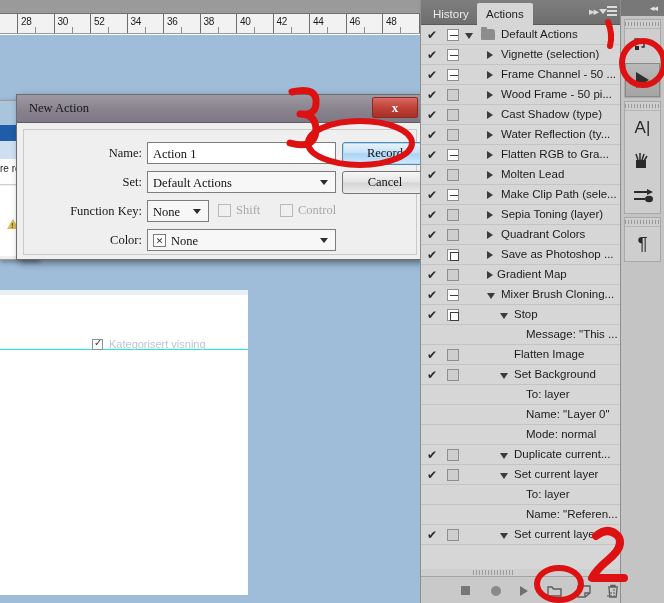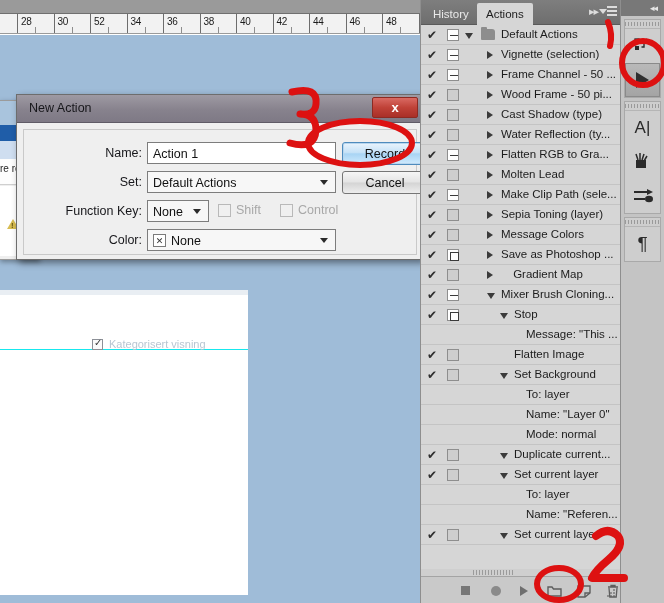--- a/index.html
+++ b/index.html
@@ -41,21 +41,21 @@
   .bgwin .s-wh2{ top:85px; height:70px; background:#ffffff; }
   .warn-ico{ position:absolute; left:9px; top:118px; width:0;height:0;
              border-left:6px solid transparent; border-right:6px solid transparent; border-bottom:10px solid #d8bd52;}
   .warn-ico:after{ content:"!"; position:absolute; left:-2px; top:2px; font-size:8px; color:#6a5a16; font-weight:bold;}
   .bgwin-edge{ position:absolute; left:34px; top:0; width:6px; height:160px;
                background:linear-gradient(90deg,#c8c8c8,#8a7d85); }
 
   
   .dialog{ position:absolute; left:16px; top:94px; width:406px; height:166px;
            background:#efefef; border:1px solid #6d6d6d;
-           box-shadow:3px 3px 7px rgba(0,0,0,.45); }
+           box-shadow:3px 3px 7px rgba(0,0,0,.45);font-family:Liberation Serif, serif; }
   .dlg-title{ position:relative; height:28px;
               background:linear-gradient(180deg,#9e9aa3 0%, #87828d 55%, #7e7985 100%);
               border-bottom:1px solid #5f5b66; }
   .dlg-title .t{ position:absolute; left:12px; top:6px; font-size:12.5px; color:#17171b; }
   .dlg-close{ position:absolute; right:3px; top:2px; width:46px; height:21px;
               background:linear-gradient(180deg,#d96a63 0%, #c04238 50%, #a92f27 100%);
               border:1px solid #8d2a22; border-radius:2px;
               display:flex; align-items:center; justify-content:center;
               color:#fff; font-size:13px; font-weight:bold; cursor:pointer;}
   .dlg-body{ position:absolute; left:6px; top:34px; width:394px; height:126px;
@@ -319,33 +319,33 @@
         <div class="arow">
           <span class="ck">✔</span>
           <span class="box "></span>
           <span class="tri" style="left: 66px;"></span>
           <span class="lbl" style="left: 80px; width: 116px;">Sepia Toning (layer)</span>
         </div>
         <div class="arow">
           <span class="ck">✔</span>
           <span class="box "></span>
           <span class="tri" style="left: 66px;"></span>
-          <span class="lbl" style="left: 80px; width: 116px;">Message Colors</span>
+          <span class="lbl" style="left: 80px; width: 116px;">Quadrant Colors</span>
         </div>
         <div class="arow">
           <span class="ck">✔</span>
           <span class="box filled sq"></span>
           <span class="tri" style="left: 66px;"></span>
           <span class="lbl" style="left: 80px; width: 116px;">Save as Photoshop ...</span>
         </div>
         <div class="arow">
           <span class="ck">✔</span>
           <span class="box "></span>
           <span class="tri" style="left: 66px;"></span>
-          <span class="lbl" style="left: 69px; width: 116px; text-align: center;">Gradient Map</span>
+          <span class="lbl" style="left: 76px; width: 116px;">Gradient Map</span>
         </div>
         <div class="arow">
           <span class="ck">✔</span>
           <span class="box filled minus"></span>
           <span class="tri down" style="left: 66px;"></span>
           <span class="lbl" style="left: 80px; width: 116px;">Mixer Brush Cloning...</span>
         </div>
         <div class="arow">
           <span class="ck">✔</span>
           <span class="box filled sq"></span>

